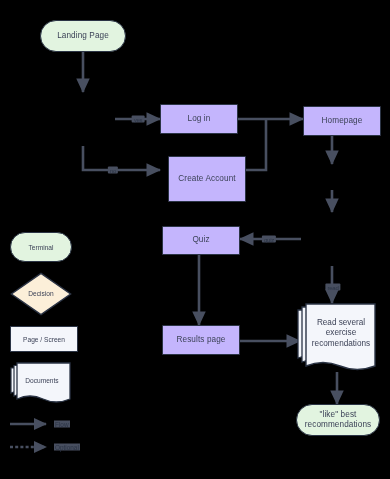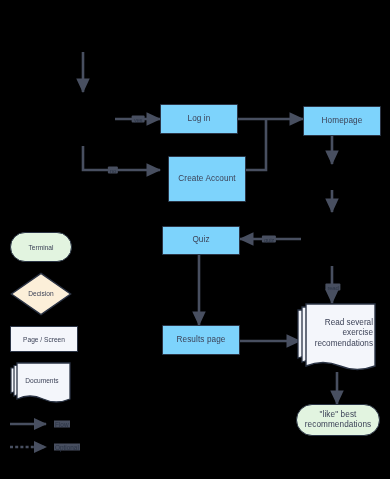--- a/index.html
+++ b/index.html
@@ -33,21 +33,21 @@
     font-size: 8.2px;
     line-height: 1.25;
     letter-spacing: 0.1px;
   }
   .node-terminal {
     background: #e2f4e0;
     border: 1.4px solid #2b3445;
     border-radius: 999px;
   }
   .node-page {
-    background: #7dd3fc;
+    background: #c4b5fd;
     border: 1.4px solid #2b3445;
     border-radius: 1px;
   }
   .decision-wrap {
     position: absolute;
   }
   .decision-wrap svg {
     position: absolute;
     left: 0;
     top: 0;
@@ -166,20 +166,23 @@
 
       <path d="M337,372 L337,404" marker-end="url(#arrow)"></path>
     </g>
 
     <g stroke="#484f60" stroke-width="2.4" fill="none">
       <path d="M10,424 L46,424" marker-end="url(#arrow)"></path>
       <path d="M10,447 L46,447" stroke-dasharray="3,2.2" marker-end="url(#arrow)"></path>
     </g>
   </svg>
 
+  <div class="node node-terminal" style="left:40px; top:20px; width:86px; height:32px;">
+    <span>Landing Page</span>
+  </div>
 
 
   <div class="node node-page" style="left:160px; top:104px; width:78px; height:30px;">
     <span>Log in</span>
   </div>
 
   <div class="node node-page" style="left:168px; top:156px; width:78px; height:46px;">
     <span>Create Account</span>
   </div>
 
@@ -196,21 +199,21 @@
   <div class="node node-page" style="left:162px; top:325px; width:78px; height:30px;">
     <span>Results page</span>
   </div>
 
   <div class="docs-wrap" style="left:297px; top:303px; width:80px; height:69px;">
     <svg width="80" height="69" viewBox="0 0 80 69">
       <path d="M1,7 H69 V55 Q52,62 35,55 Q18,48 1,55 Z" fill="#f4f6fb" stroke="#2b3445" stroke-width="1.3"></path>
       <path d="M5,4 H73 V59 Q56,66 39,59 Q22,52 5,59 Z" fill="#f4f6fb" stroke="#2b3445" stroke-width="1.3"></path>
       <path d="M9,1 H78 V63 Q60,70 43,63 Q26,56 9,63 Z" fill="#f4f6fb" stroke="#2b3445" stroke-width="1.4"></path>
     </svg>
-    <div class="docs-label" style="padding-left:12px; padding-right:4px; padding-bottom:8px;text-align:right;">Read several exercise recomendations</div>
+    <div class="docs-label" style="padding-left:12px; padding-right:4px; padding-bottom:8px;">Read several exercise recomendations</div>
   </div>
 
   <div class="node node-terminal" style="left:296px; top:404px; width:84px; height:32px;">
     <span>"like" best recommendations</span>
   </div>
 
   <div class="edge-label" style="left:138px; top:119px;">yes</div>
   <div class="edge-label" style="left:113px; top:170px;">no</div>
   <div class="edge-label" style="left:269px; top:239px;">quiz</div>
   <div class="edge-label" style="left:333px; top:287px;">read</div>

